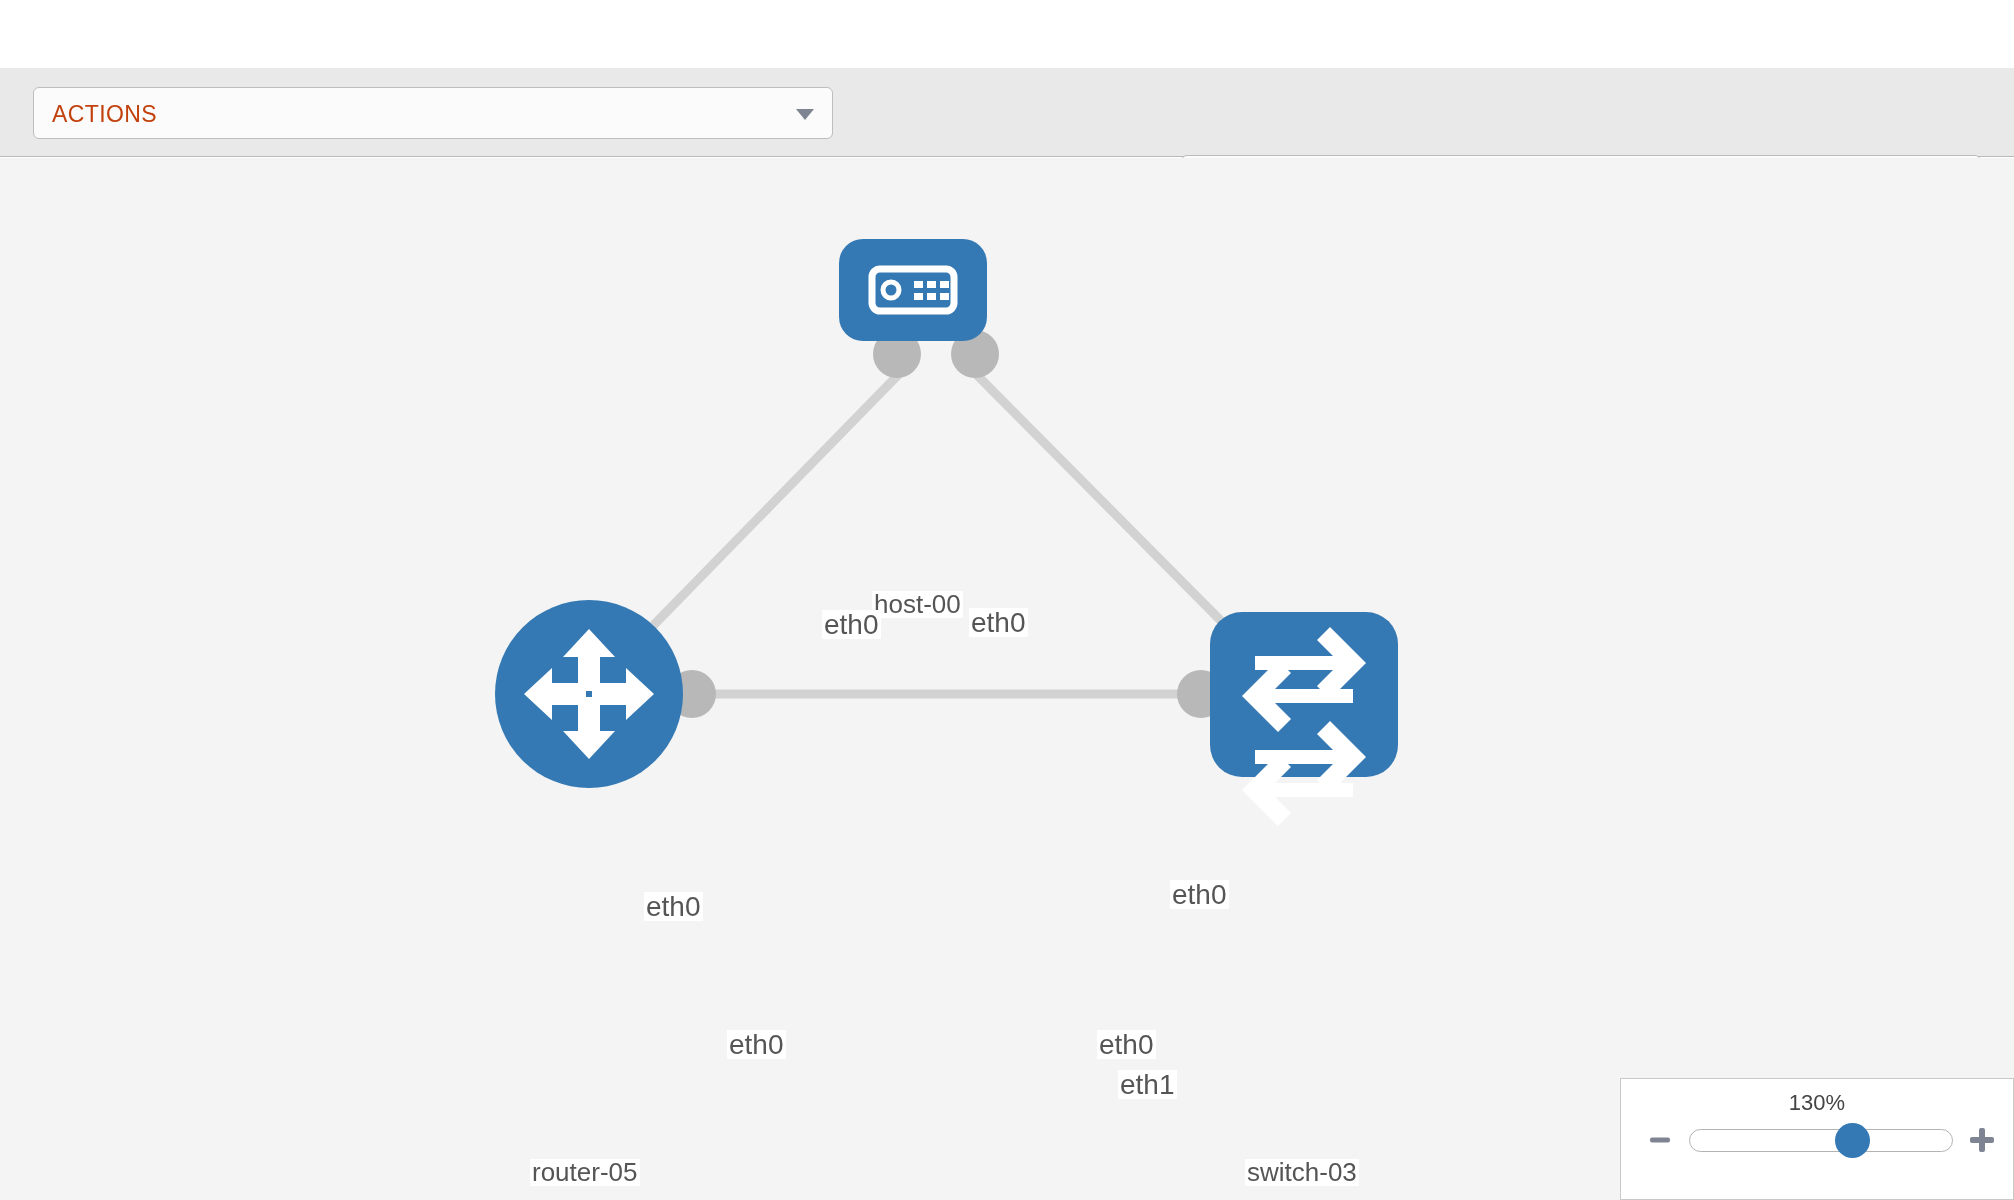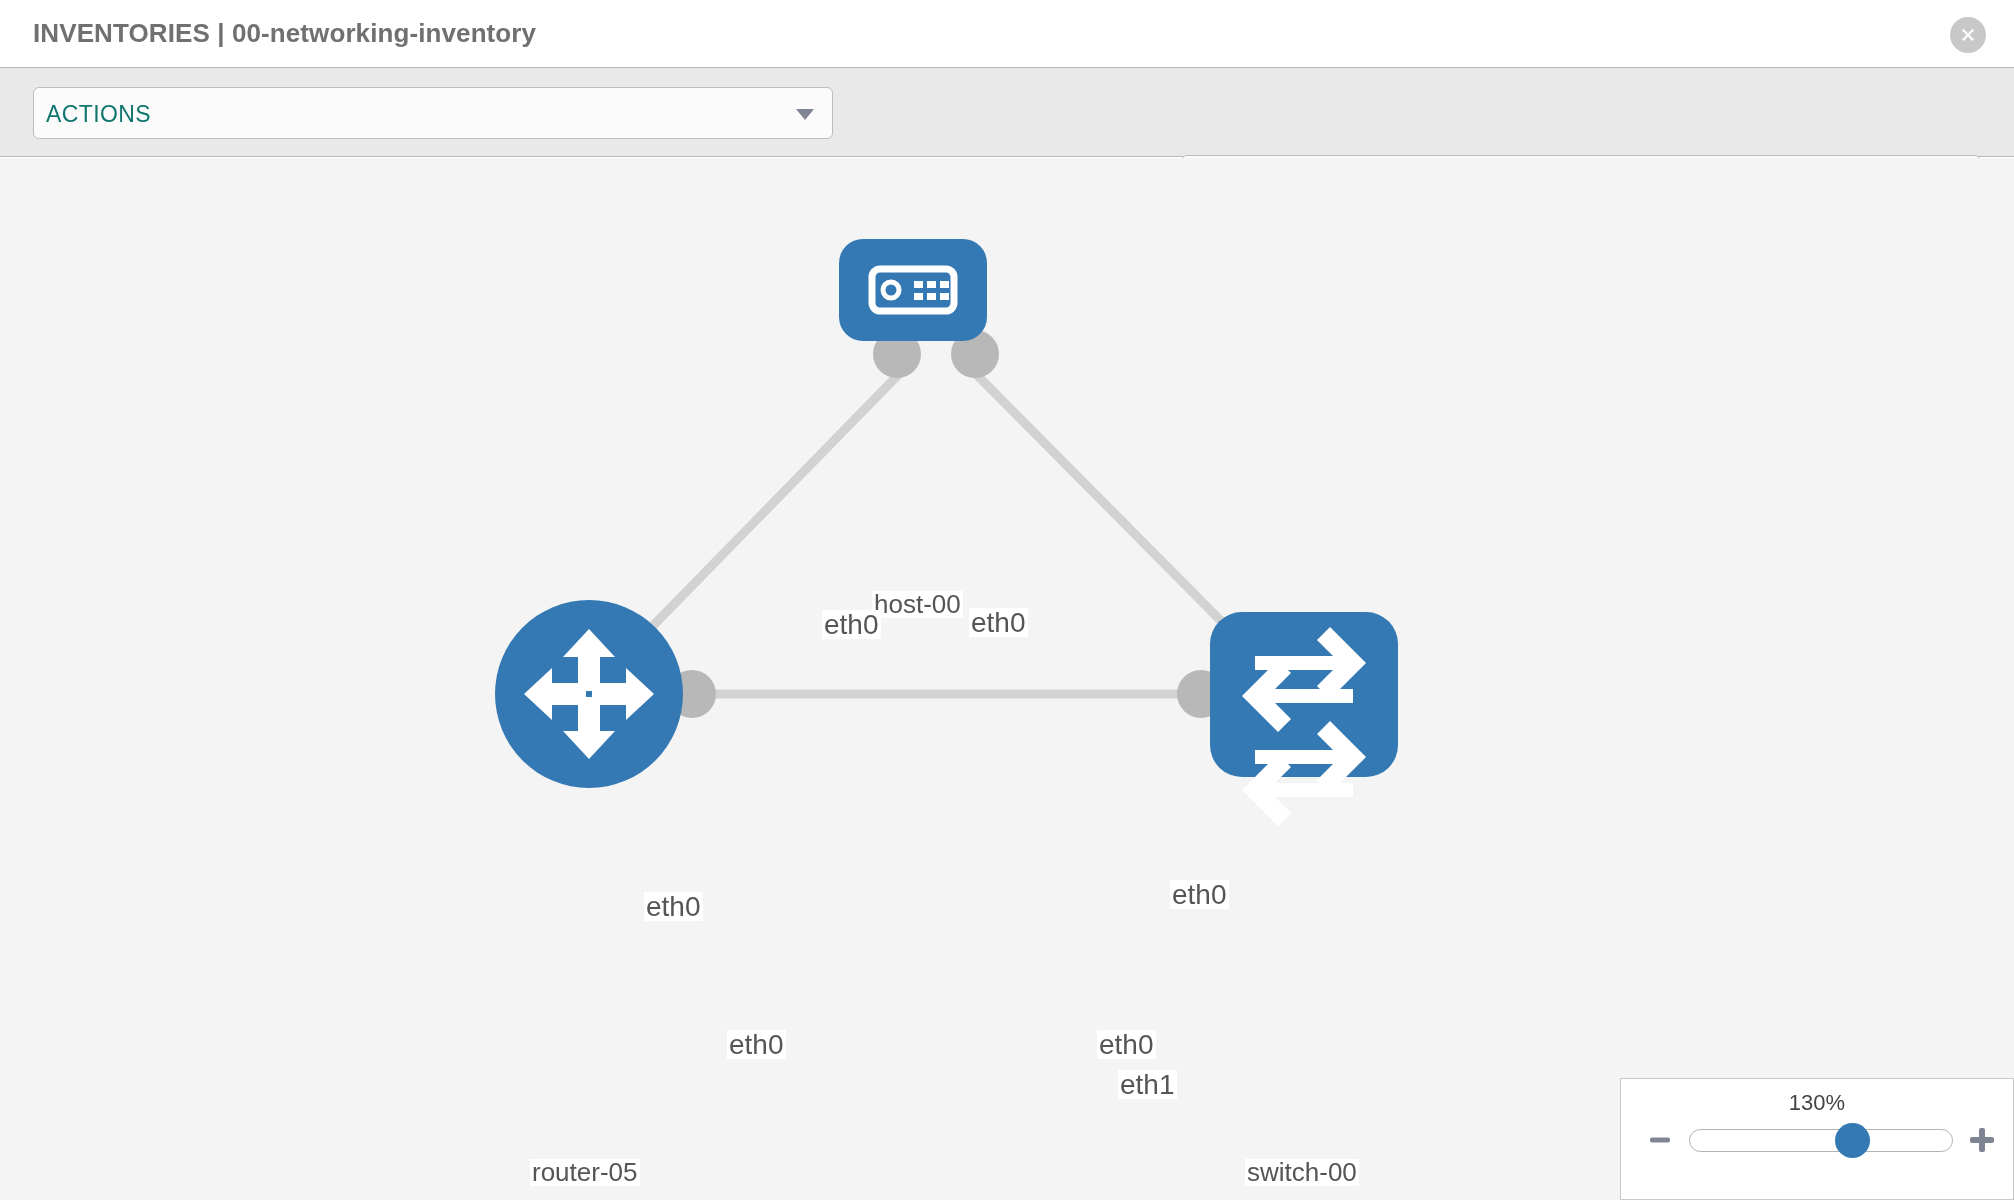--- a/index.html
+++ b/index.html
@@ -47,22 +47,22 @@
   }
   .actions-select {
     position: absolute; left: 33px; top: 19px;
     width: 800px; height: 52px;
     background: #fbfbfb;
     border: 1px solid #bdbdbd;
     border-radius: 6px;
     cursor: pointer;
   }
   .actions-label {
-    position: absolute; left: 12px; top: 13px;
-    font-size: 23px; color: #0f766e;
+    position: absolute; left: 18px; top: 13px;
+    font-size: 23px; color: #c2410c;
     letter-spacing: .4px;
   }
   .caret {
     position: absolute; right: 18px; top: 21px;
     width: 0; height: 0;
     border-left: 9px solid transparent;
     border-right: 9px solid transparent;
     border-top: 11px solid #7e8492;
   }
   .tool-icon {
@@ -157,28 +157,20 @@
     border-radius: 50%;
     background: #3479b3;
     cursor: pointer;
   }
 </style>
 </head>
 <body>
 
 <div id="app">
 
-  <div class="header">
-    <div class="header-title">INVENTORIES | 00-networking-inventory</div>
-    <div class="close-btn">
-      <svg width="20" height="20" viewBox="0 0 20 20" aria-hidden="true">
-        <path d="M5.6 4.0 L10 8.4 L14.4 4.0 L16 5.6 L11.6 10 L16 14.4 L14.4 16 L10 11.6 L5.6 16 L4 14.4 L8.4 10 L4 5.6 Z" fill="#ffffff"></path>
-      </svg>
-    </div>
-  </div>
 
   <div class="toolbar">
 
     <div class="actions-select">
       <span class="actions-label">ACTIONS</span>
       <span class="caret"></span>
     </div>
 
     <div class="tool-icon wrench">
       <svg width="34" height="34" viewBox="0 0 32 32" aria-hidden="true">
@@ -259,21 +251,21 @@
           <path d="M1353 545 h-78 l16 16 -13 13 -36 -36 36 -36 13 13 -16 16 h78 z"></path>
 
           <path d="M1255 592 h78 l-16 -16 13 -13 36 36 -36 36 -13 -13 16 -16 h-78 z"></path>
           <path d="M1353 639 h-78 l16 16 -13 13 -36 -36 36 -36 13 13 -16 16 h78 z"></path>
         </g>
       </g>
     </svg>
 
     <div class="nlabel host" style="left:872px; top:433px;">host-00</div>
     <div class="nlabel host" style="left:530px; top:1001px;">router-05</div>
-    <div class="nlabel host" style="left:1245px; top:1001px;">switch-00</div>
+    <div class="nlabel host" style="left:1245px; top:1001px;">switch-03</div>
 
     <div class="nlabel iface" style="left:822px; top:452px;">eth0</div>
     <div class="nlabel iface" style="left:969px; top:450px;">eth0</div>
     <div class="nlabel iface" style="left:644px; top:734px;">eth0</div>
     <div class="nlabel iface" style="left:1170px; top:722px;">eth0</div>
     <div class="nlabel iface" style="left:727px; top:872px;">eth0</div>
     <div class="nlabel iface" style="left:1097px; top:872px;">eth0</div>
     <div class="nlabel iface" style="left:1118px; top:912px;">eth1</div>
   </div>
 

